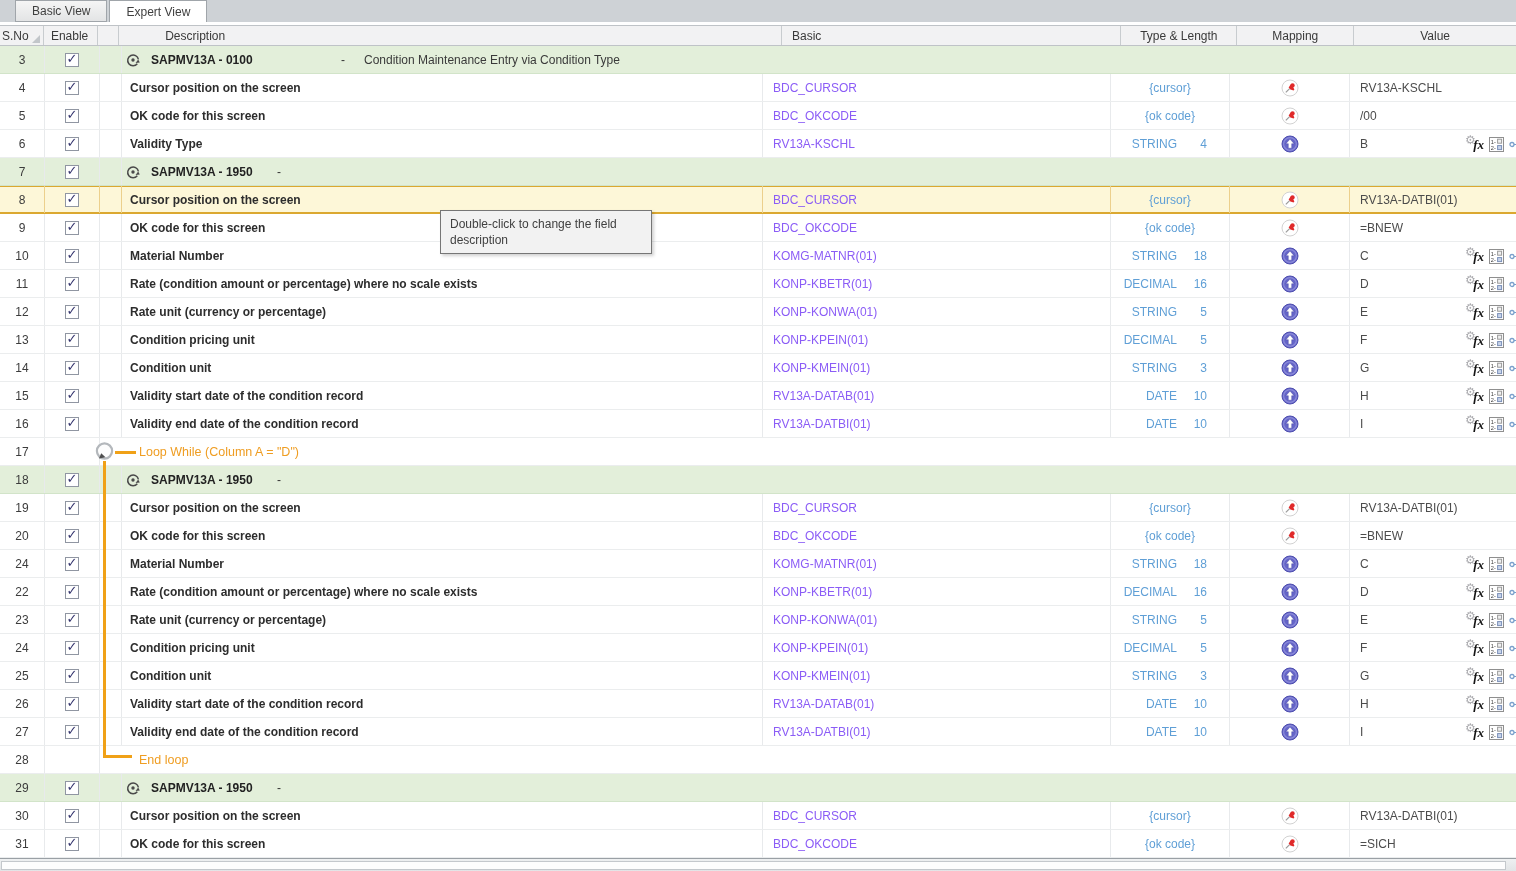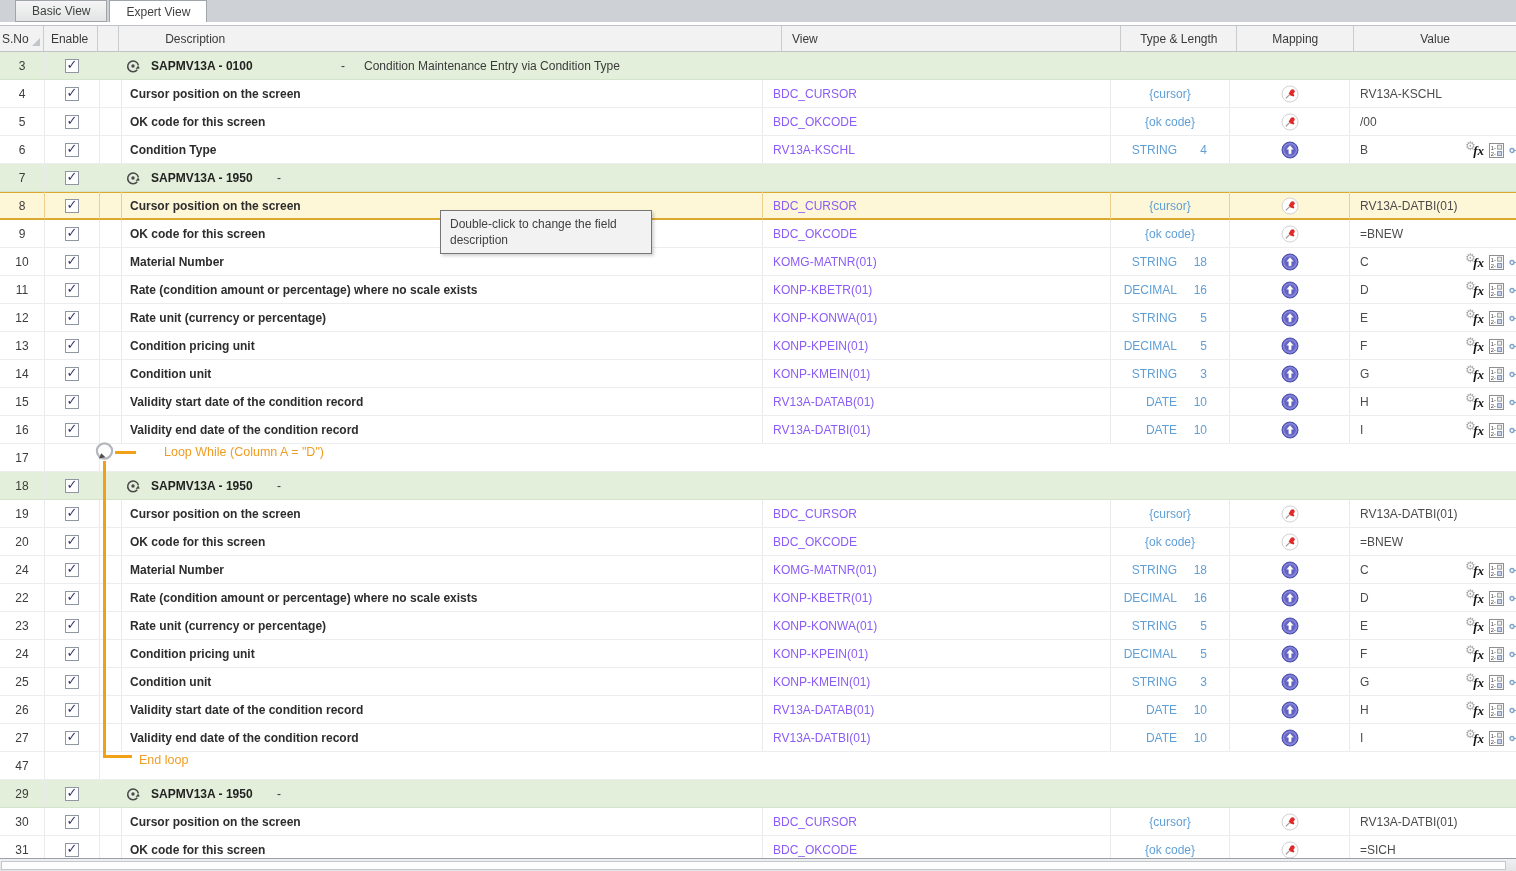--- a/index.html
+++ b/index.html
@@ -8,21 +8,21 @@
     font-family:"Liberation Sans","DejaVu Sans",sans-serif;font-size:12px;
     background:#fff;color:#3c3c3c;
   }
   
   .tabbar{height:22px;background:#ced2d6;display:flex;align-items:stretch;border-bottom:3px solid #ffffff;}
   .tab{display:flex;align-items:center;padding:0 16px;margin-top:0;cursor:default;
        border:1px solid #a0a5aa;border-bottom:none;box-sizing:border-box;color:#3f3f3f;}
   .tab.inactive{background:linear-gradient(#f5f5f5,#e3e4e5);margin-left:15px;border-bottom:1px solid #a0a5aa;}
   .tab.active{background:#ffffff;margin-left:2px;}
   
-  .gridhead{height:27px;display:flex;background:#f2f2f3;box-sizing:border-box;
+  .gridhead{height:21px;display:flex;background:#f2f2f3;box-sizing:border-box;
             border-top:1px solid #bfc3c7;border-bottom:1px solid #bfc3c7;color:#3a3a3a;}
   .hcell{display:flex;align-items:center;box-sizing:border-box;border-right:1px solid #c8cccf;overflow:hidden;}
   .h-sno{width:45px;padding-left:2px;}
   .h-enable{width:55px;padding-left:7px;}
   .h-spacer{width:22px;}
   .h-desc{width:641px;padding-left:8px;margin-left:38px;}
   .h-name{width:348px;padding-left:10px;}
   .h-type{width:119px;justify-content:center;}
   .h-map{width:120px;justify-content:center;}
   .h-value{width:166px;justify-content:center;border-right:none;}
@@ -60,21 +60,21 @@
   .vicons{position:absolute;right:-8px;top:0;height:28px;display:flex;align-items:center;gap:5px;}
   .fxwrap{position:relative;width:19px;height:17px;}
   .fxgear{position:absolute;left:0;top:-3px;font-size:12px;color:#aaaaae;}
   .fxtxt{position:absolute;right:0;bottom:0;font-family:"Liberation Serif",serif;font-style:italic;font-weight:bold;font-size:13px;color:#151515;}
   
   .overlay{position:absolute;left:0;top:0;width:1516px;height:871px;pointer-events:none;z-index:5;}
   .loop-v{position:absolute;left:103px;top:461px;width:3px;height:297px;background:#f0a117;}
   .loop-h-start{position:absolute;left:115px;top:451px;width:21px;height:3px;background:#f0a117;}
   .loop-h-end{position:absolute;left:103px;top:755px;width:29px;height:3px;background:#f0a117;}
   .loop-label{position:absolute;color:#ef9d22;white-space:nowrap;font-size:12.5px;}
-  .loop-label.start{left:139px;top:445px;margin-left:25px;}
+  .loop-label.start{left:139px;top:445px;}
   .loop-label.end{left:139px;top:753px;}
   .loop-glyph{position:absolute;left:94px;top:441px;}
   
   .tooltip{position:absolute;left:440px;top:210px;width:192px;background:#f2f2f2;border:1px solid #767676;
            box-shadow:2px 2px 3px rgba(0,0,0,.18);padding:5px 9px;color:#414141;line-height:1.35;z-index:9;}
   
   .hscroll{position:absolute;left:0;top:858px;width:1516px;height:13px;box-sizing:border-box;
            border-top:1px solid #9aa0a5;background:linear-gradient(#eef0f1,#e2e4e6);}
   .hthumb{position:absolute;left:1px;top:2px;width:1505px;height:9px;background:#fdfdfd;border:1px solid #c4c8cc;box-sizing:border-box;}
 </style>
@@ -96,21 +96,21 @@
     <span class="sort-tri"></span>
   </div>
   <div class="hcell h-enable">
     <span>Enable</span>
   </div>
   <div class="hcell h-spacer"></div>
   <div class="hcell h-desc">
     <span>Description</span>
   </div>
   <div class="hcell h-name">
-    <span>View</span>
+    <span>Basic</span>
   </div>
   <div class="hcell h-type">
     <span>Type &amp; Length</span>
   </div>
   <div class="hcell h-map">
     <span>Mapping</span>
   </div>
   <div class="hcell h-value">
     <span>Value</span>
   </div>
@@ -190,21 +190,21 @@
         <span>/00</span>
       </div>
     </div>
     <div class="row">
       <div class="cell c-sno">6</div>
       <div class="cell c-enable">
         <span class="chk"></span>
       </div>
       <div class="cell c-spacer"></div>
       <div class="cell c-desc">
-        <span class="desc-text">Condition Type</span>
+        <span class="desc-text">Validity Type</span>
       </div>
       <div class="cell c-name">RV13A-KSCHL</div>
       <div class="cell c-type tl">
         <span class="t-name">STRING</span>
         <span class="t-len">4</span>
       </div>
       <div class="cell c-map">
         <span style="display: flex;">
           <svg width="18" height="18" viewBox="0 0 18 18">
             <circle cx="9" cy="9" r="8" fill="#6565c8" stroke="#4d4dae"></circle>
@@ -1084,21 +1084,21 @@
               <circle cx="3" cy="7.5" r="2" fill="none" stroke="#7aa0cc" stroke-width="1.3"></circle>
               <circle cx="11.5" cy="3" r="2" fill="none" stroke="#7aa0cc" stroke-width="1.3"></circle>
               <circle cx="11.5" cy="12" r="2" fill="none" stroke="#7aa0cc" stroke-width="1.3"></circle>
               <path d="M5 7.5 H7.8 M7.8 3 H9.5 M7.8 12 H9.5 M7.8 3 V12" stroke="#7aa0cc" fill="none" stroke-width="1.2"></path>
             </svg>
           </span>
         </span>
       </div>
     </div>
     <div class="row loop">
-      <div class="cell c-sno">47</div>
+      <div class="cell c-sno">28</div>
       <div class="cell c-enable"></div>
       <div class="cell c-spacer"></div>
       <div class="cell c-wide"></div>
     </div>
     <div class="row screen">
       <div class="cell c-sno">29</div>
       <div class="cell c-enable">
         <span class="chk"></span>
       </div>
       <div class="cell c-spacer"></div>

